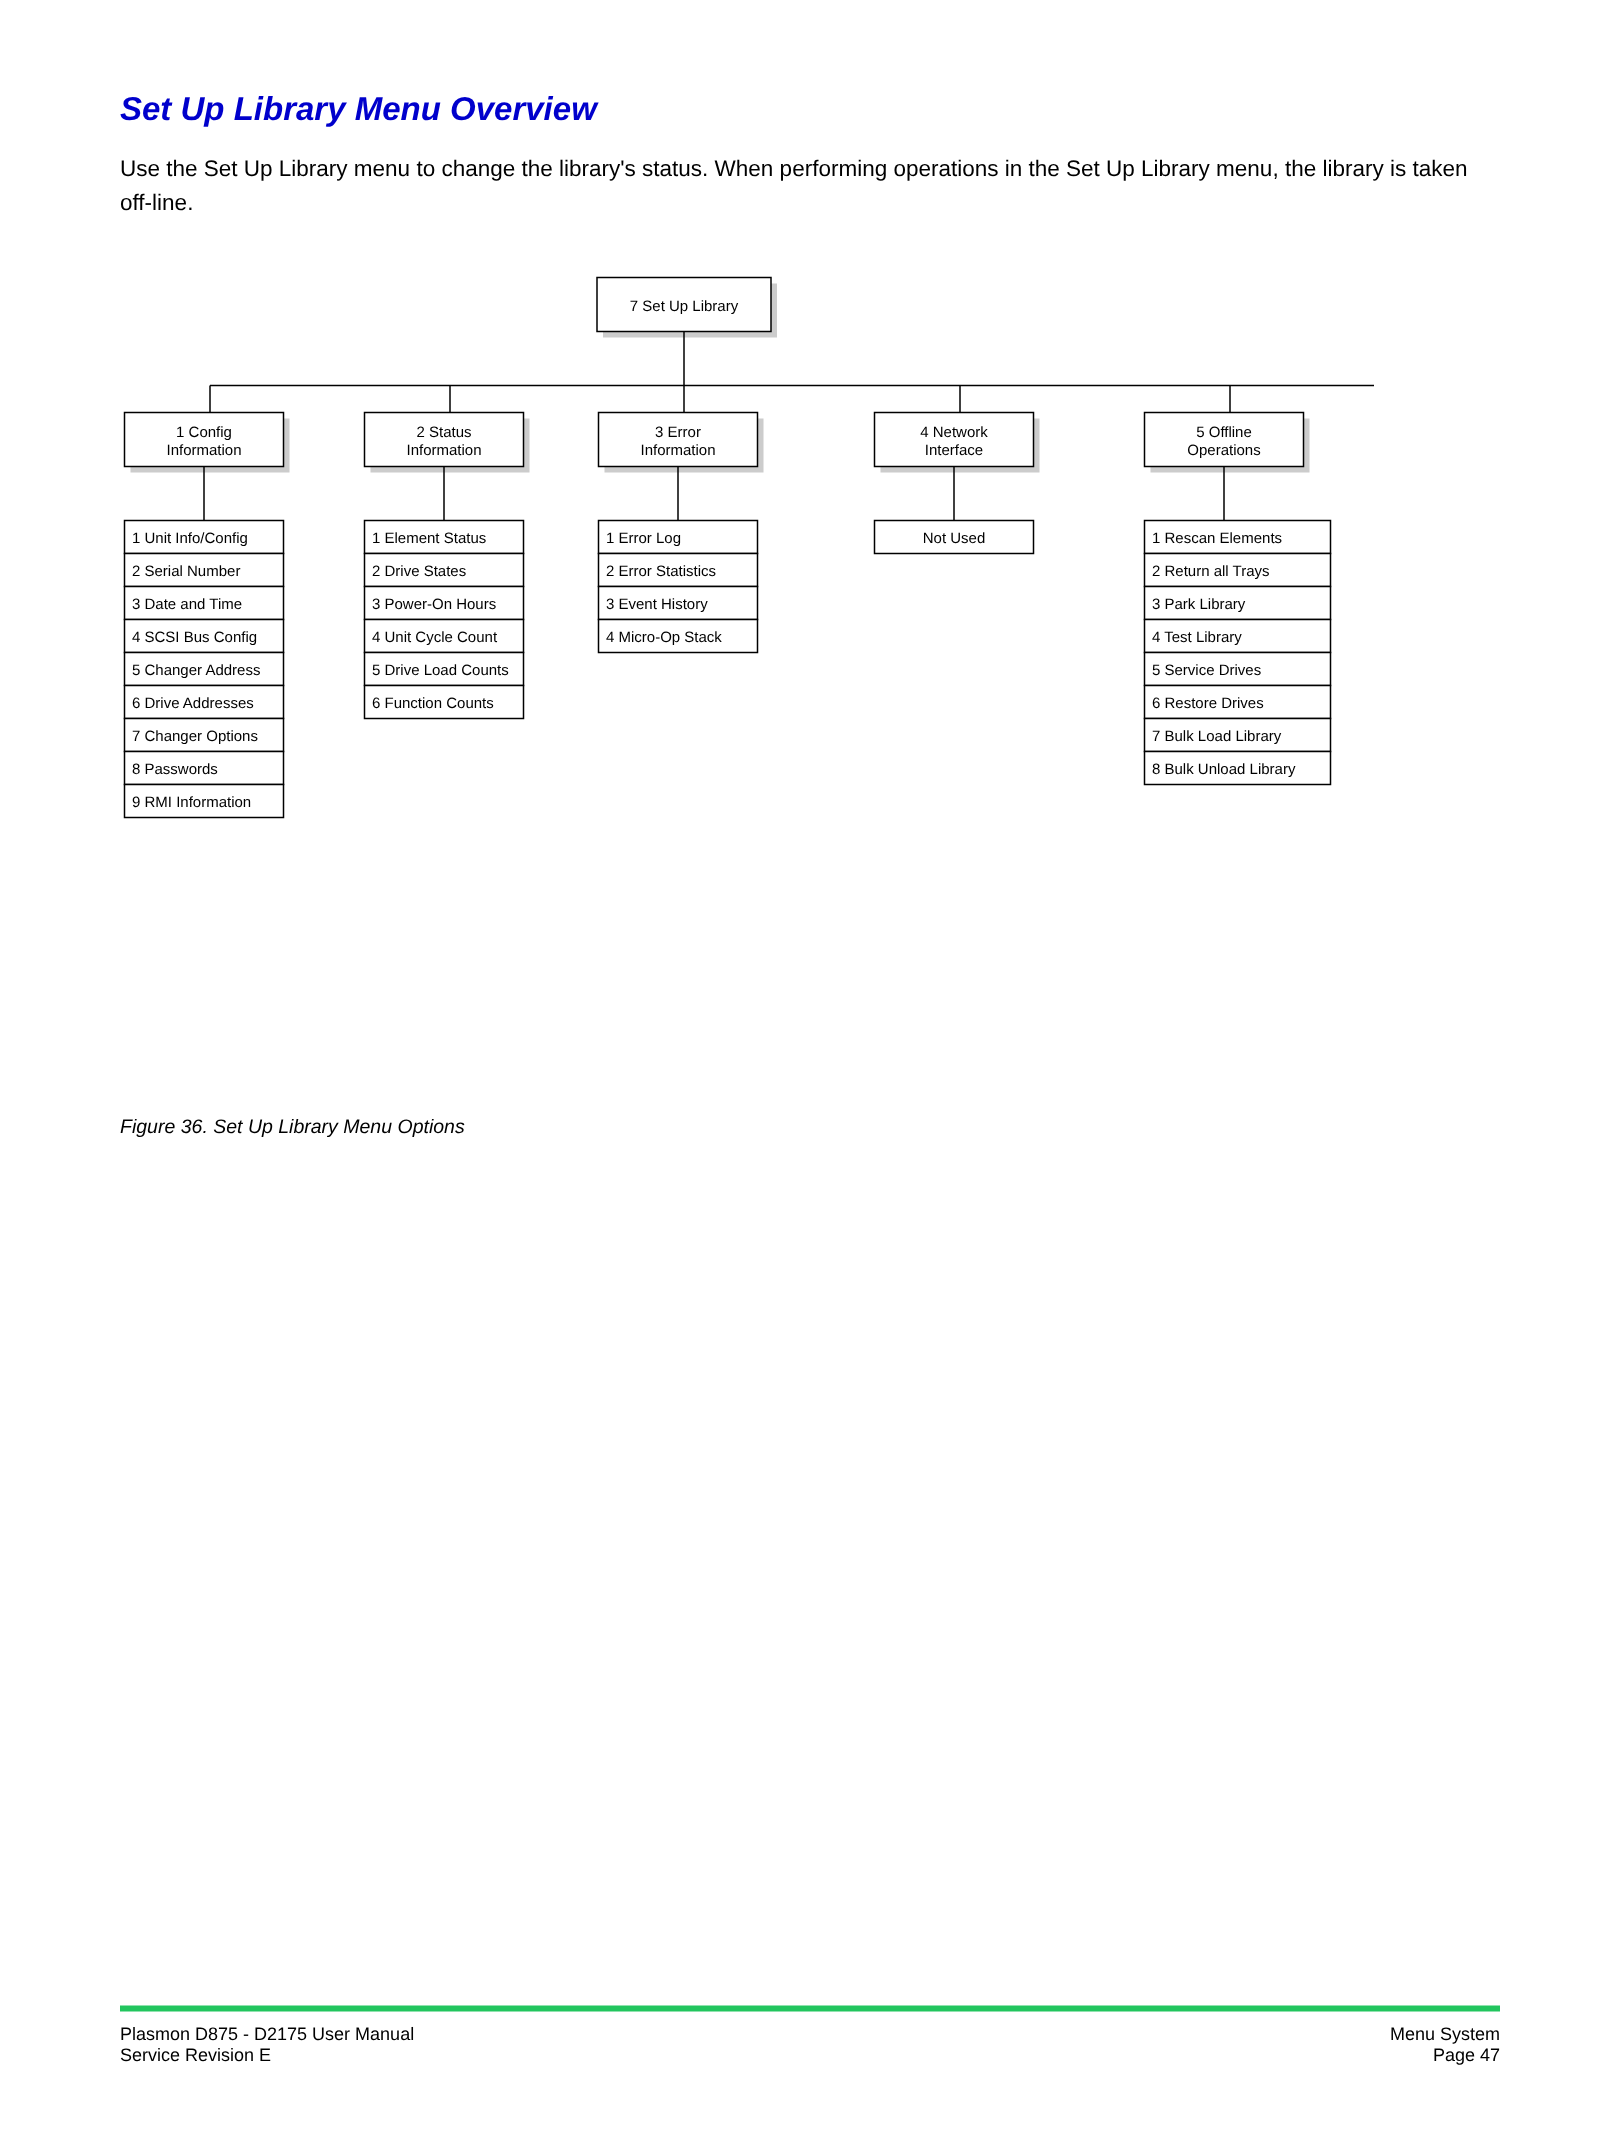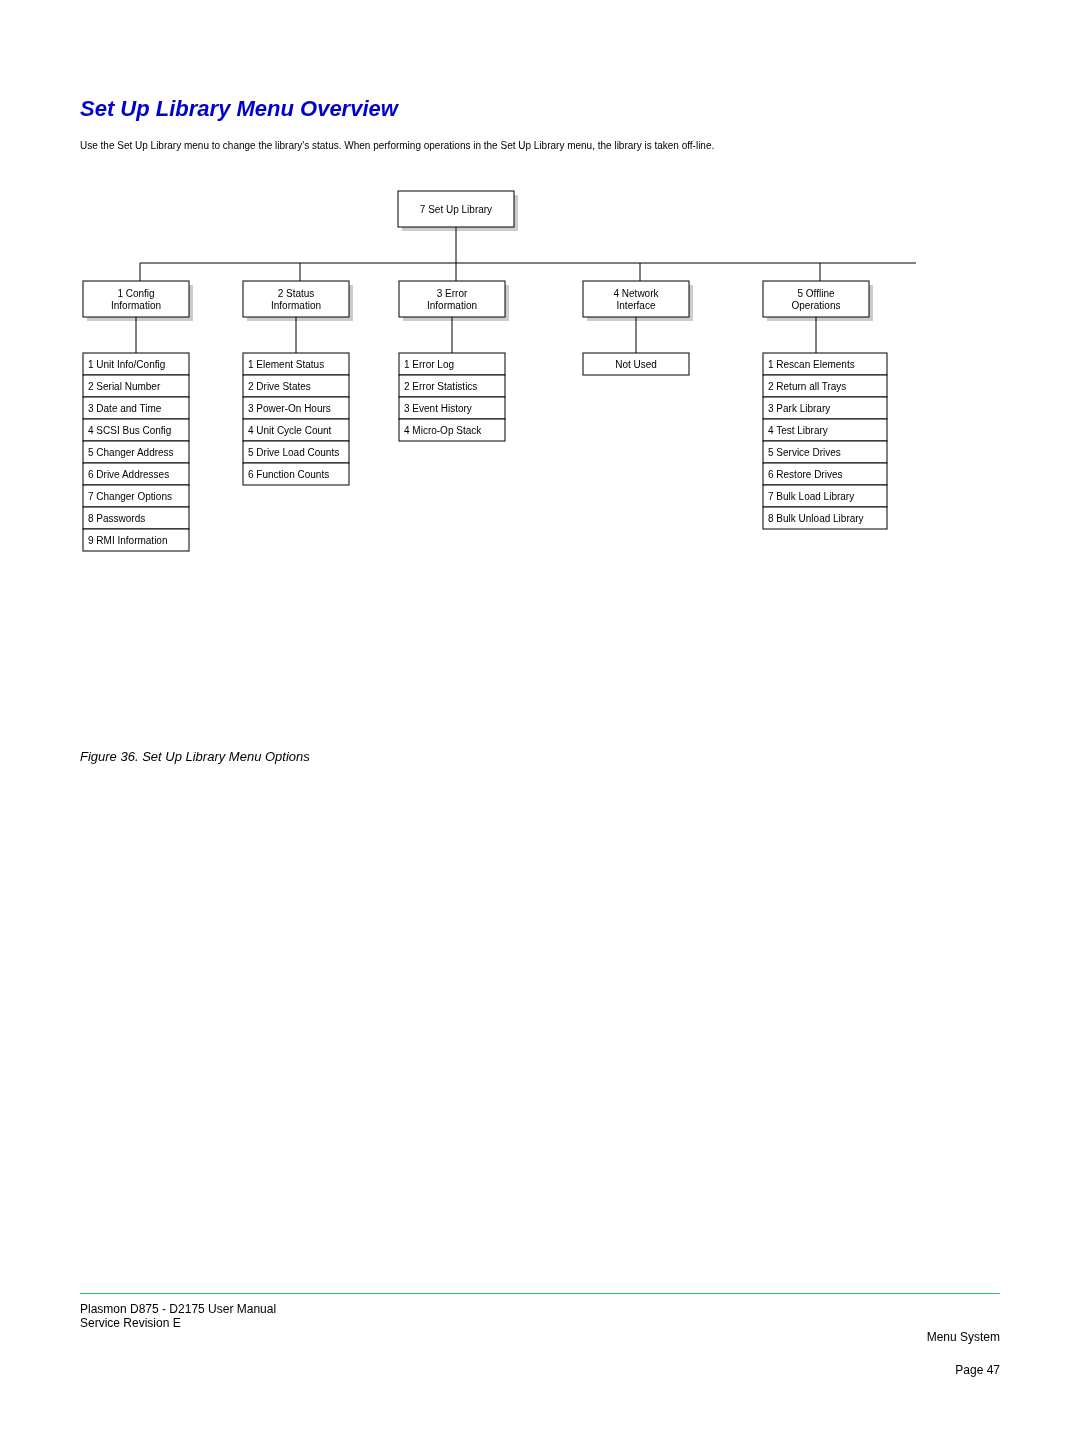--- a/index.html
+++ b/index.html
@@ -8,36 +8,36 @@
       background: #fff;
       font-family: Arial, sans-serif;
       font-size: 13px;
       color: #000;
       width: 1080px;
       min-height: 1437px;
       position: relative;
     }
 
     .page {
-      padding: 96px 80px 60px 80px;
+      padding: 60px 80px 60px 80px;
       min-height: 1437px;
       display: flex;
       flex-direction: column;
     }
 
     .page-title {
       font-size: 22px;
       font-weight: bold;
       font-style: italic;
       color: #0000cc;
       margin-bottom: 16px;
     }
 
     .intro-text {
-      font-size: 10px;
+      font-size: 15px;
       line-height: 1.5;
       margin-bottom: 20px;
       max-width: 900px;
     }
 
     .figure-text {
       font-size: 13px;
       margin-bottom: 24px;
     }
 
@@ -73,38 +73,36 @@
     .figure-caption {
       text-align: left;
       font-style: italic;
       font-size: 13px;
       margin-bottom: 30px;
     }
 
     
     .footer {
       margin-top: auto;
-      border-top: 1px solid #22c55e;
+      border-top: 4px solid #22c55e;
       padding-top: 8px;
       display: flex;
       justify-content: space-between;
       font-size: 12px;
-      flex-direction: column;
     }
 
     .footer-left {
       display: flex;
       flex-direction: column;
     }
 
     .footer-right {
       display: flex;
       flex-direction: column;
       text-align: right;
-      gap: 19px;
     }
   </style>
 </head>
 <body>
 
 <div class="page">
 
   <h1 class="page-title">Set Up Library Menu Overview</h1>
 
   <p class="intro-text">Use the Set Up Library menu to change the library's status. When performing operations in the Set Up Library menu, the library is taken off-line.</p>

